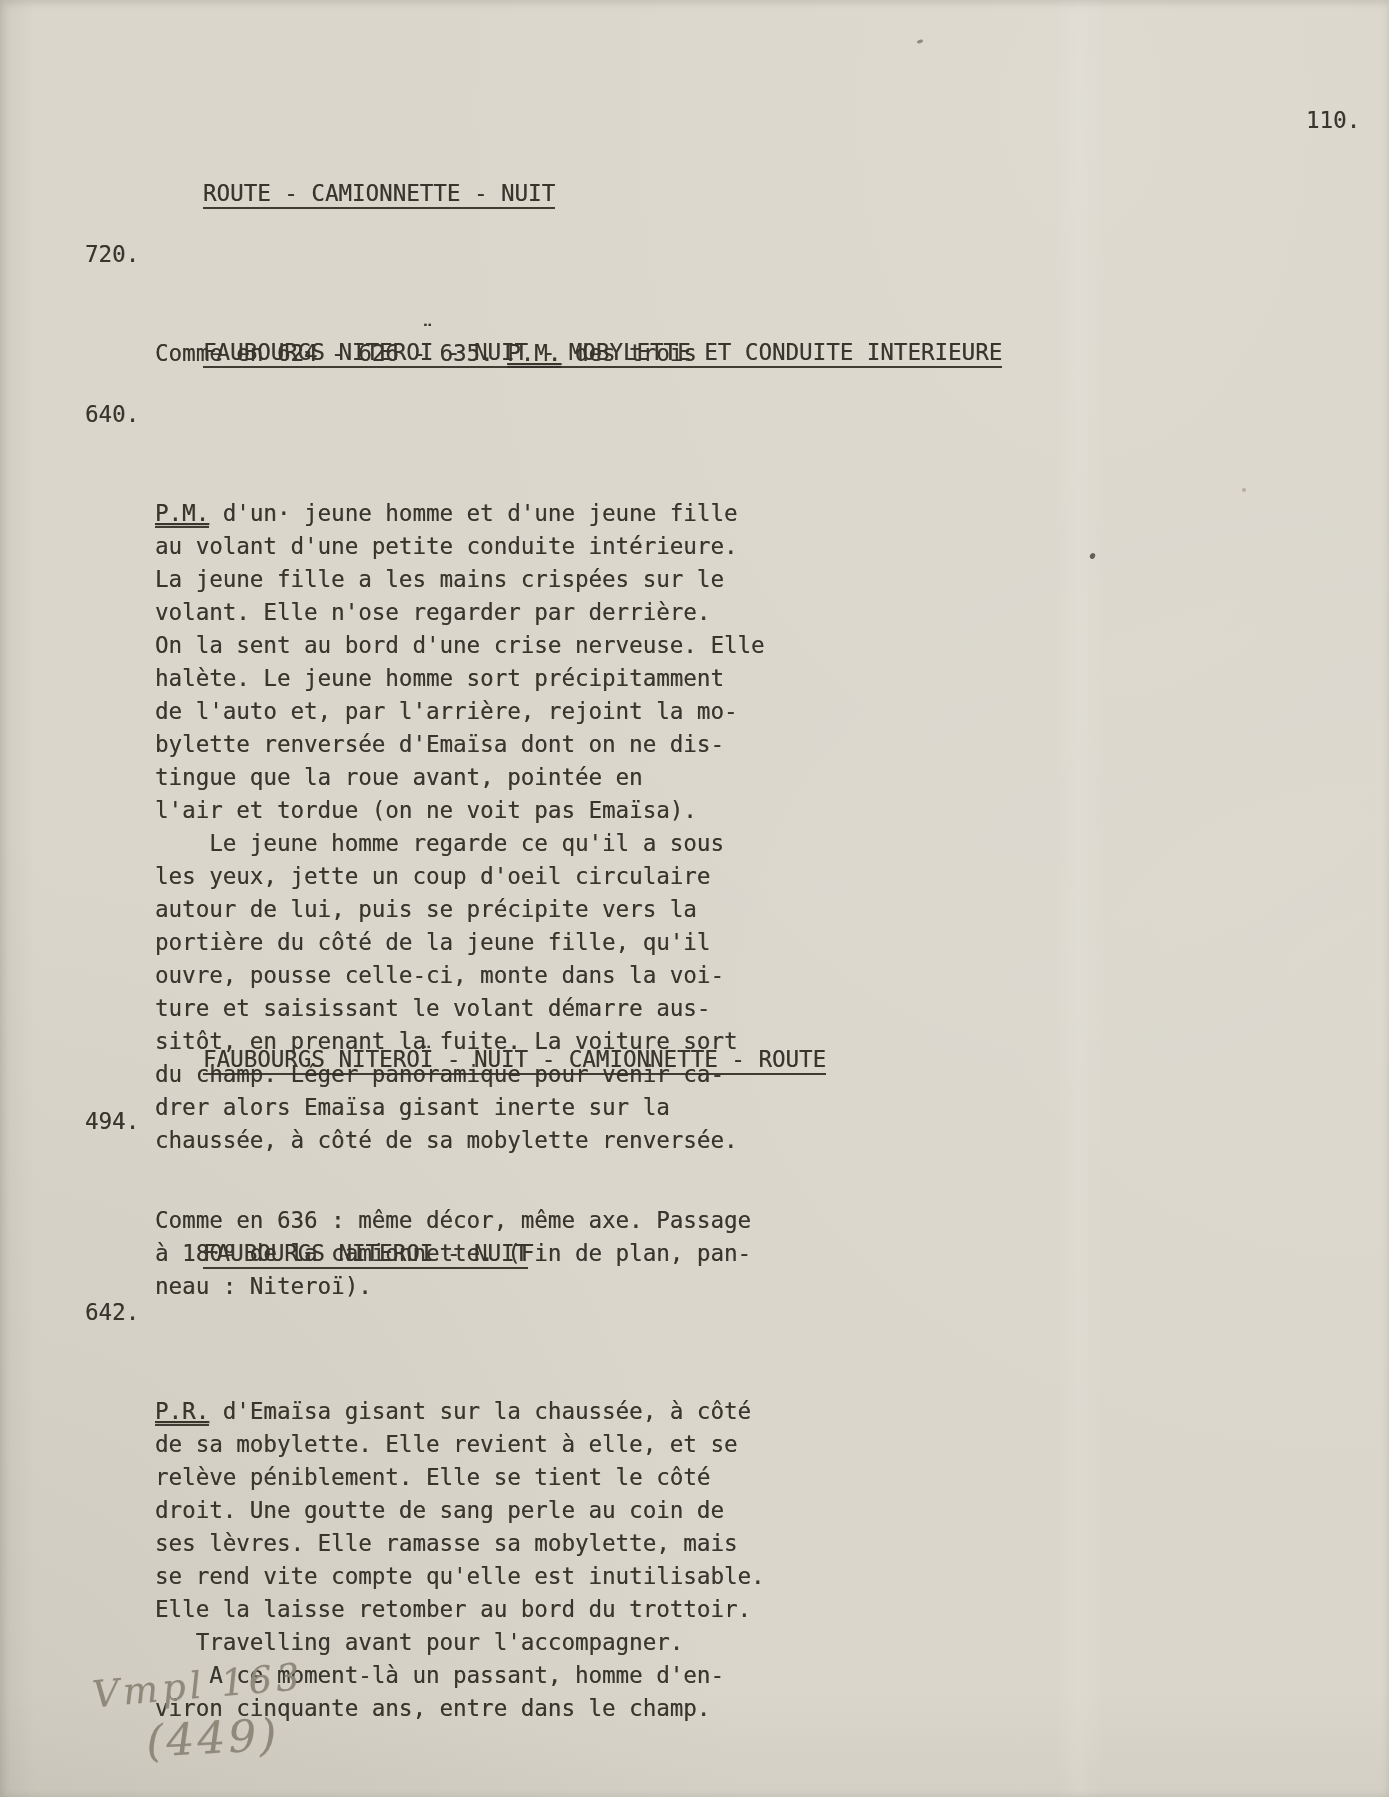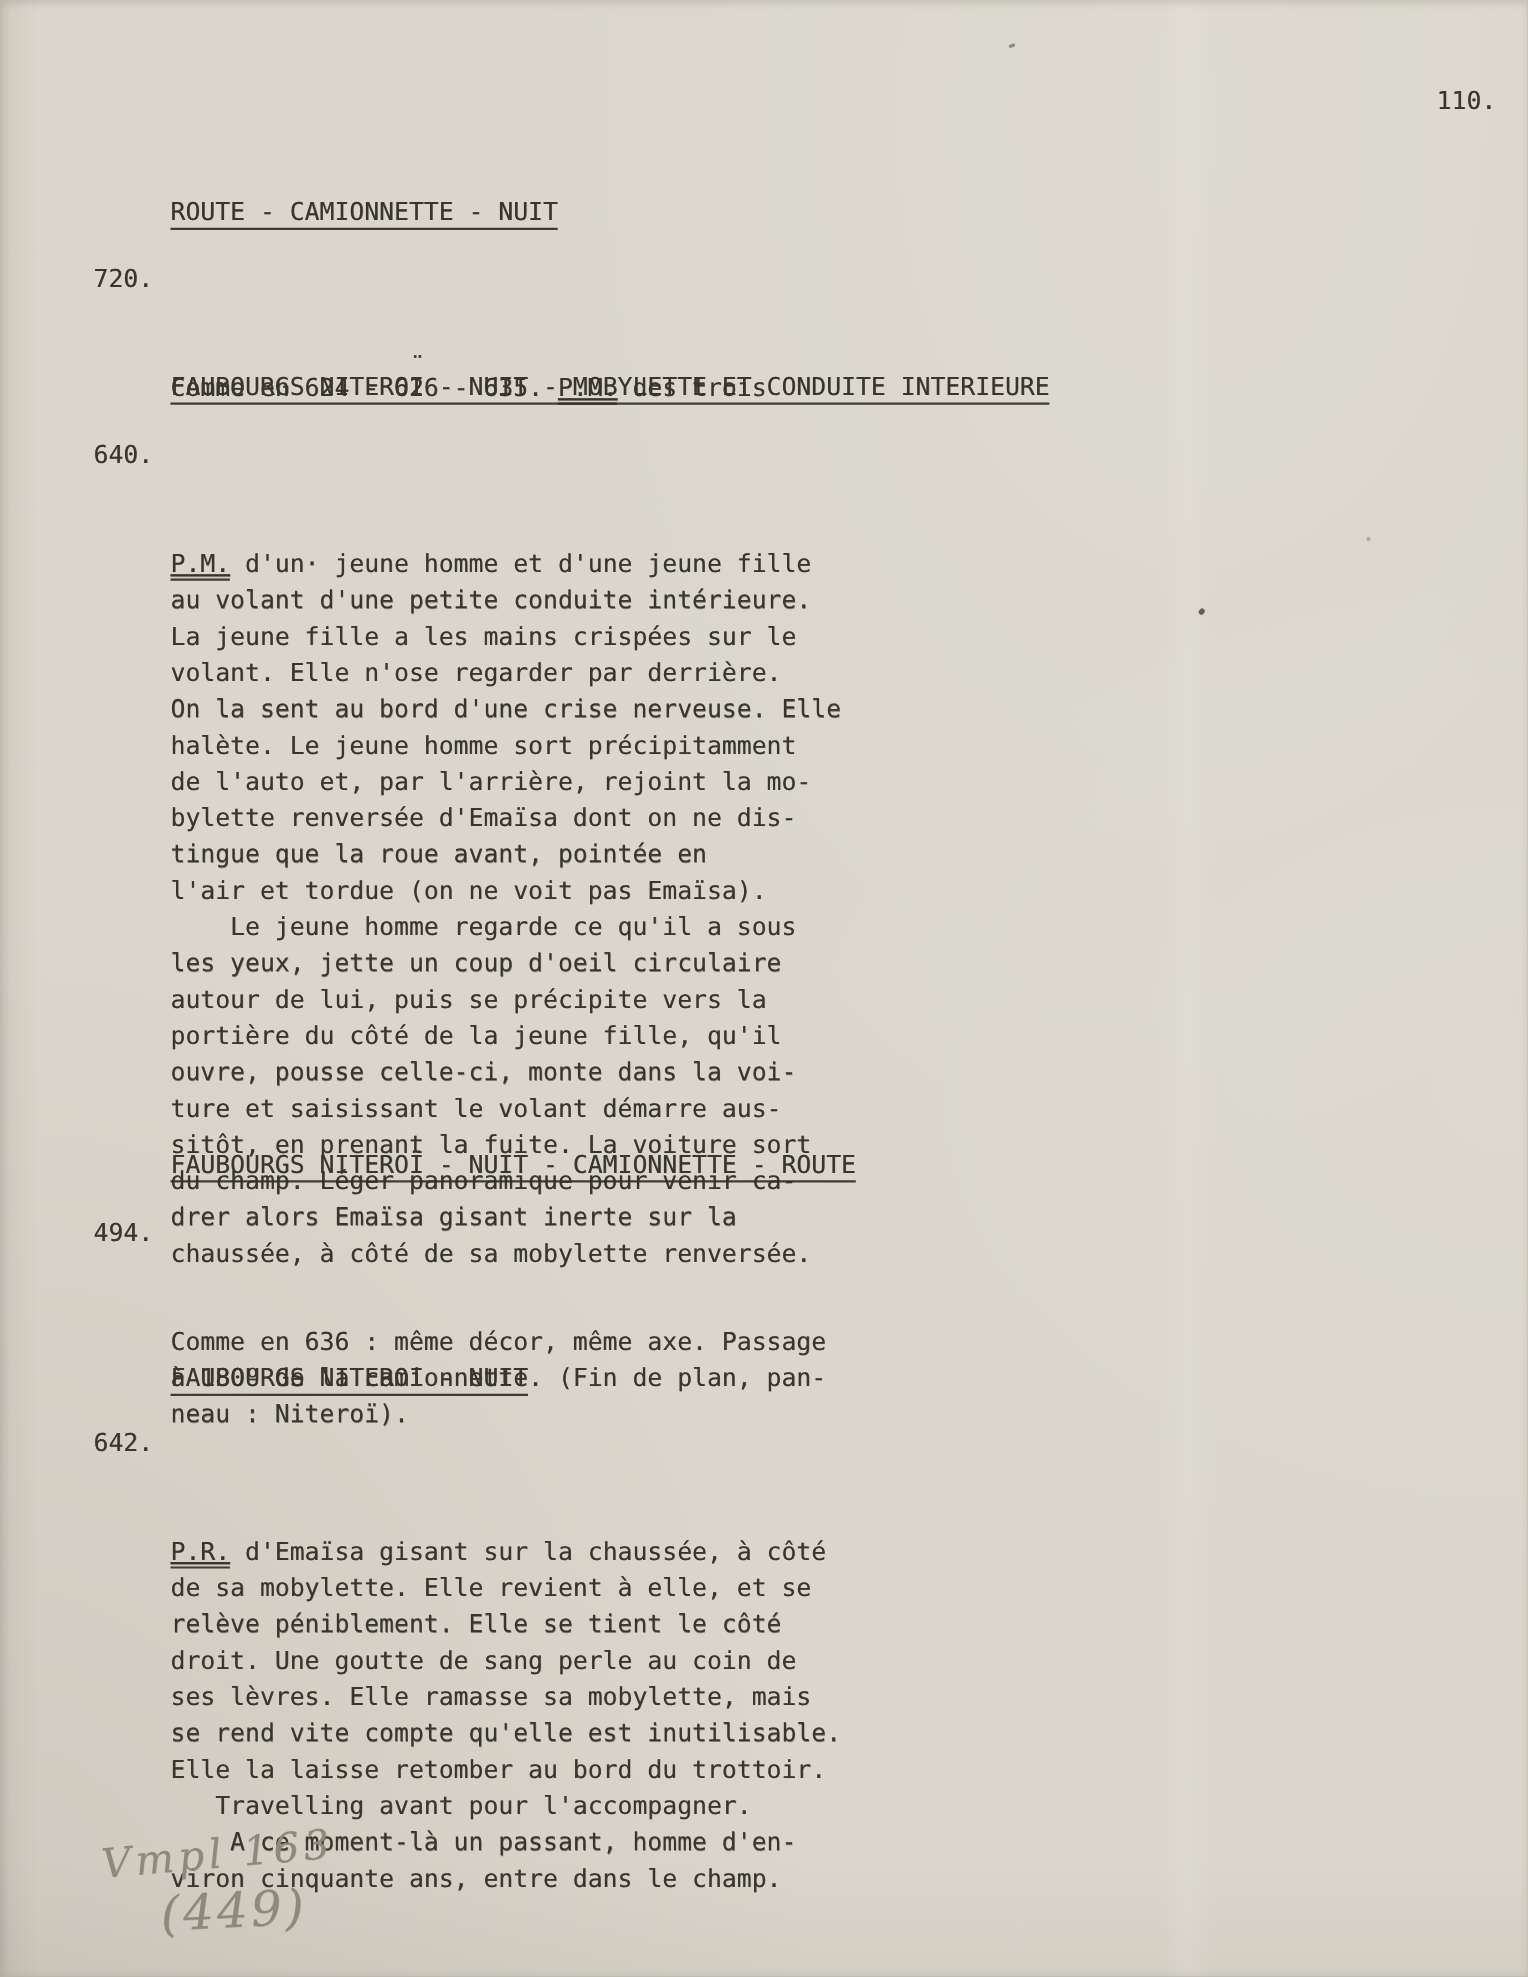--- a/index.html
+++ b/index.html
@@ -20,25 +20,26 @@
     font-family:"DejaVu Sans Mono", monospace;
     color:#38352d;
   }
   .typed{
     font-size:22.5px;
     line-height:33px;
     letter-spacing:0;
     text-shadow:0.3px 0.3px 0.5px rgba(56,53,45,0.55);
     white-space:pre;
   }
-  .page-number{position:absolute;left:1306px;top:76px;}
+  .page-number{position:absolute;left:1306px;top:104px;}
   .scene-heading{position:absolute;left:155px;}
   .scene-heading .hl{
     border-bottom:2.5px solid rgba(50,47,39,0.92);
     padding-bottom:1px;
+    margin-left:48px;
   }
   .scene{position:absolute;left:155px;}
   .scene-num{position:absolute;left:-70px;top:0;}
   .scene-body .line{height:33px;line-height:33px;}
   .u{
     border-bottom:2px solid rgba(50,47,39,0.92);
     padding-bottom:0;
     text-decoration:underline;
   }
   .iwrap{position:relative;display:inline-block;}

